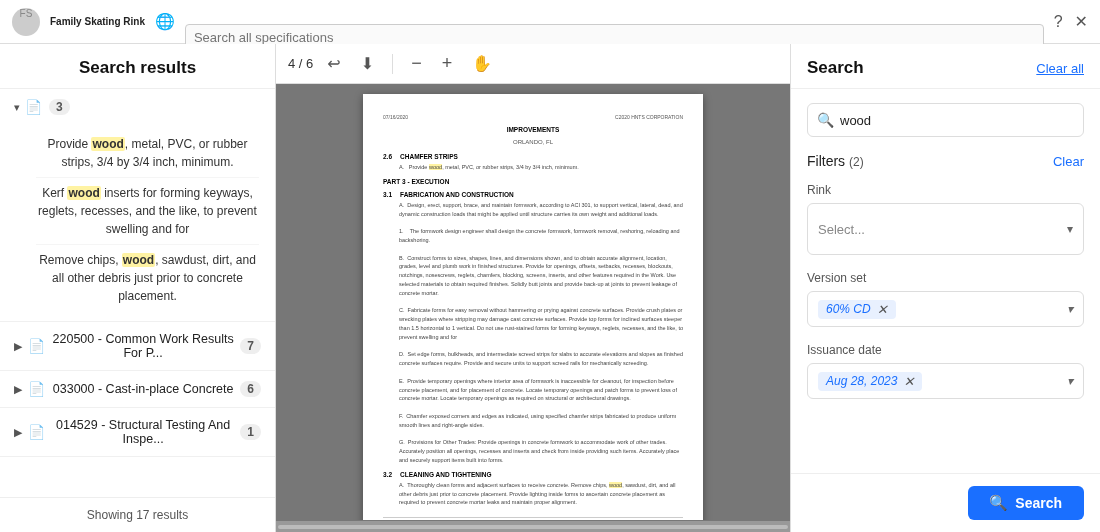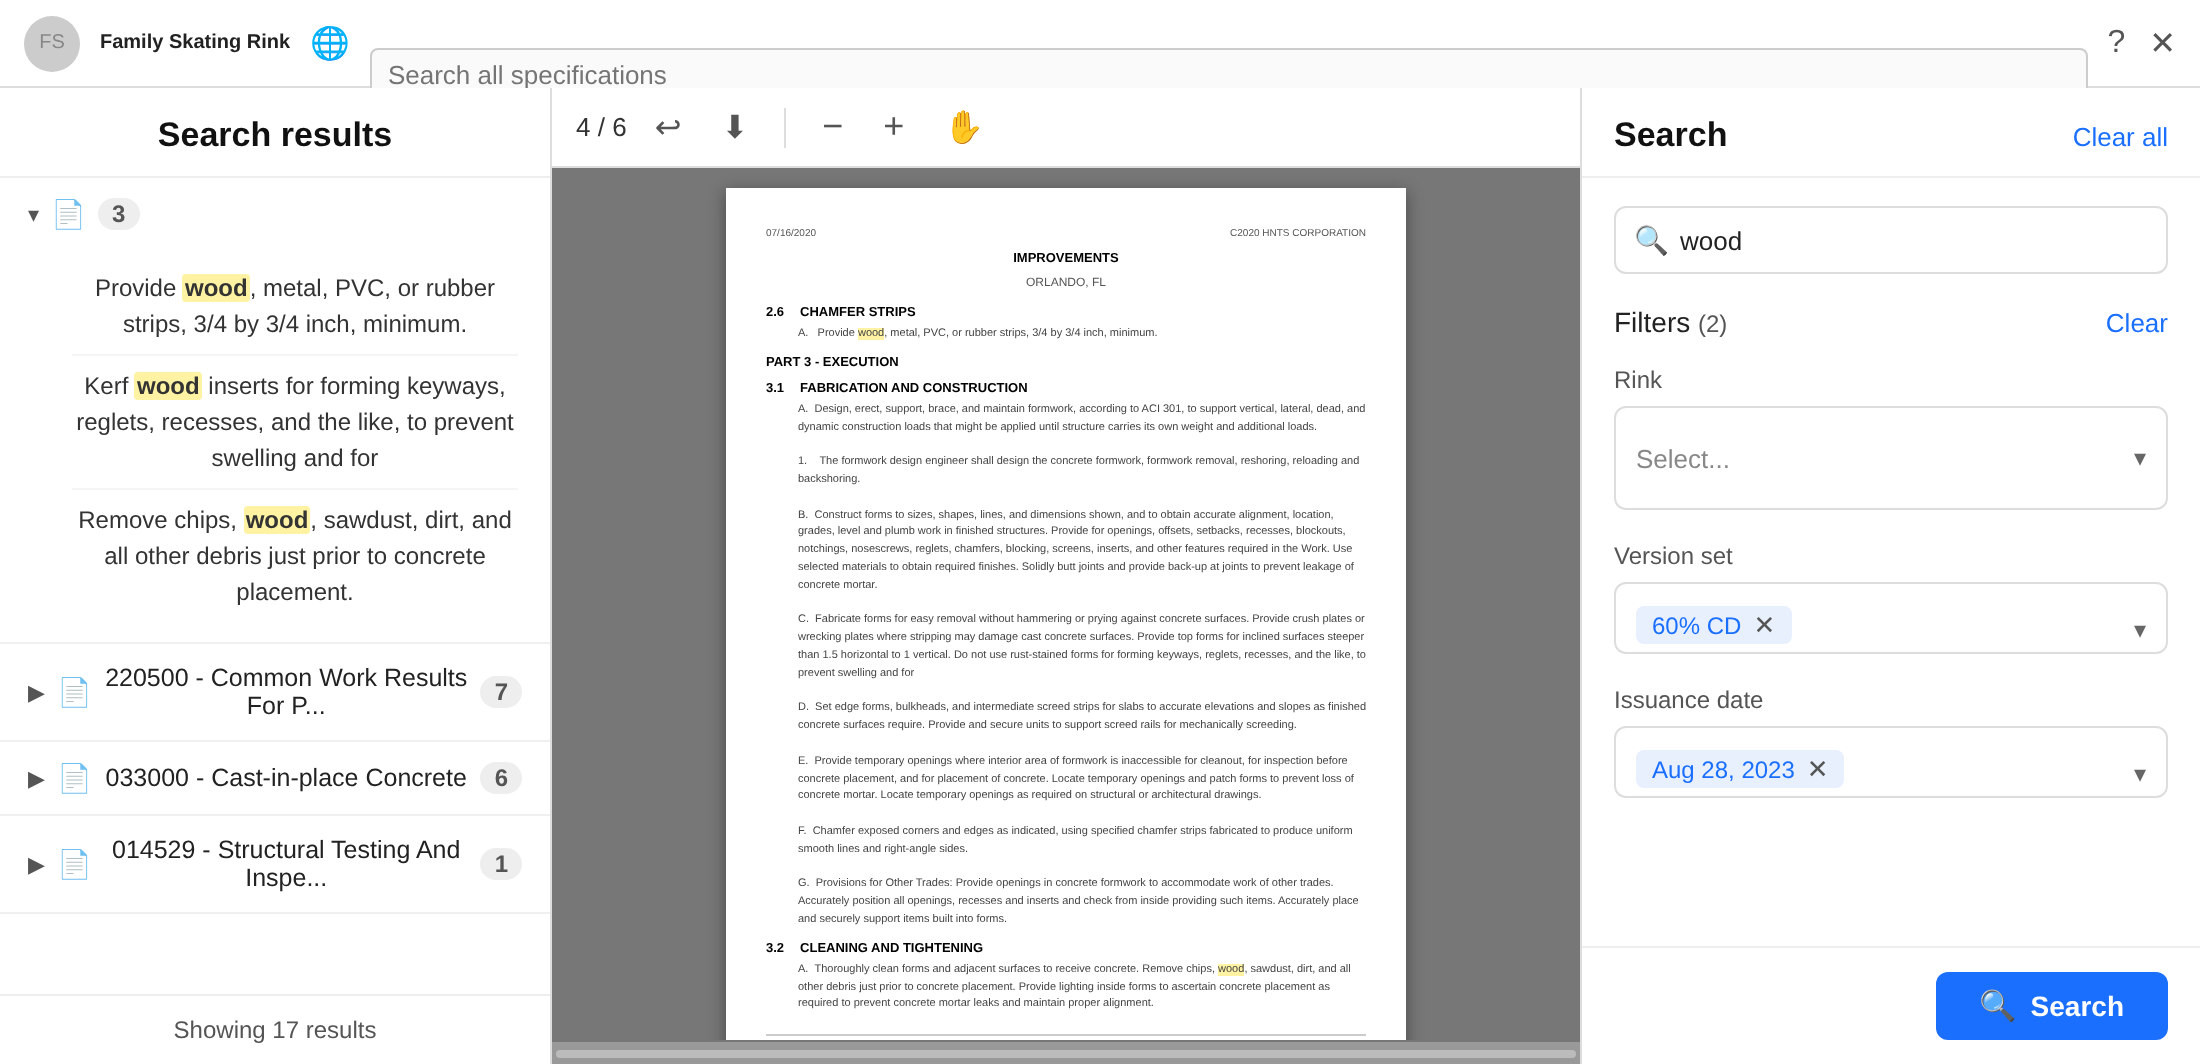--- a/index.html
+++ b/index.html
@@ -13,21 +13,21 @@
       display: flex;
       align-items: center;
       padding: 0 12px;
       gap: 10px;
       flex-shrink: 0;
     }
     .topbar-logo {
       width: 28px; height: 28px;
       background: #ccc;
       border-radius: 50%;
-      display: flex; align-items: center; justify-content: center;
+      display: flex; align-items: flex-start; justify-content: center;
       font-size: 11px; color: #666;
     }
     .topbar-title {
       font-weight: 600;
       font-size: 10px;
       color: #222;
     }
     .topbar-globe {
       font-size: 16px;
       color: #666;
@@ -230,20 +230,21 @@
       font-weight: 700;
       color: #111;
     }
     .clear-all-btn {
       background: none;
       border: none;
       cursor: pointer;
       color: #1a6fff;
       font-size: 13px;
       font-weight: 500;
+      text-decoration: underline;
     }
     .right-panel-body {
       flex: 1;
       padding: 14px 16px;
       overflow-y: auto;
     }
     .search-box-wrap {
       position: relative;
       margin-bottom: 16px;
     }
@@ -312,23 +313,24 @@
     .filter-select-text { flex: 1; color: #888; }
     .filter-select-arrow { color: #666; font-size: 12px; }
     .filter-tag-wrap {
       width: 100%;
       min-height: 36px;
       border: 1.5px solid #ddd;
       border-radius: 6px;
       padding: 4px 10px;
       font-size: 13px;
       background: #fff;
-      display: flex; align-items: flex-end;
+      display: flex; align-items: center;
       gap: 6px;
       cursor: pointer;
+      font-style: italic;
     }
     .filter-tag {
       display: flex; align-items: center; gap: 4px;
       background: #e8f0fe;
       color: #1a6fff;
       border-radius: 4px;
       padding: 2px 8px;
       font-size: 12px;
       font-weight: 500;
     }

